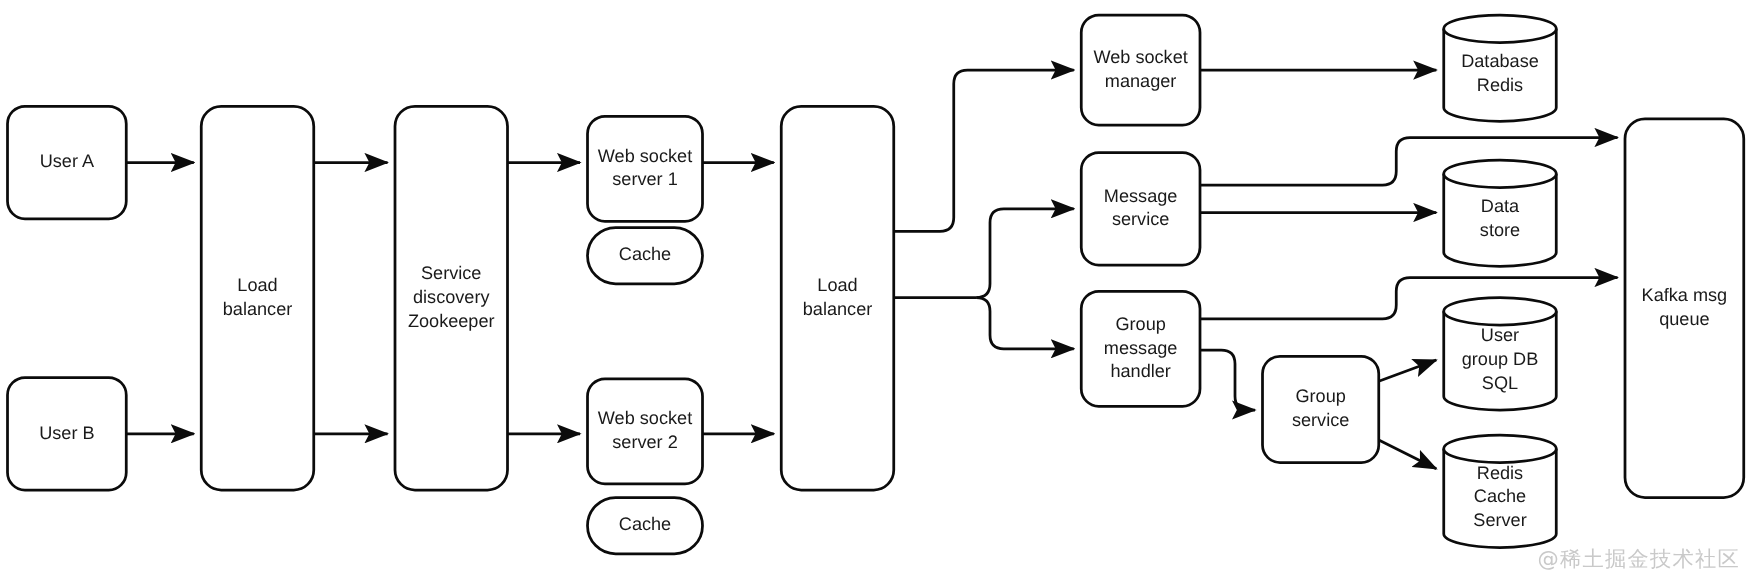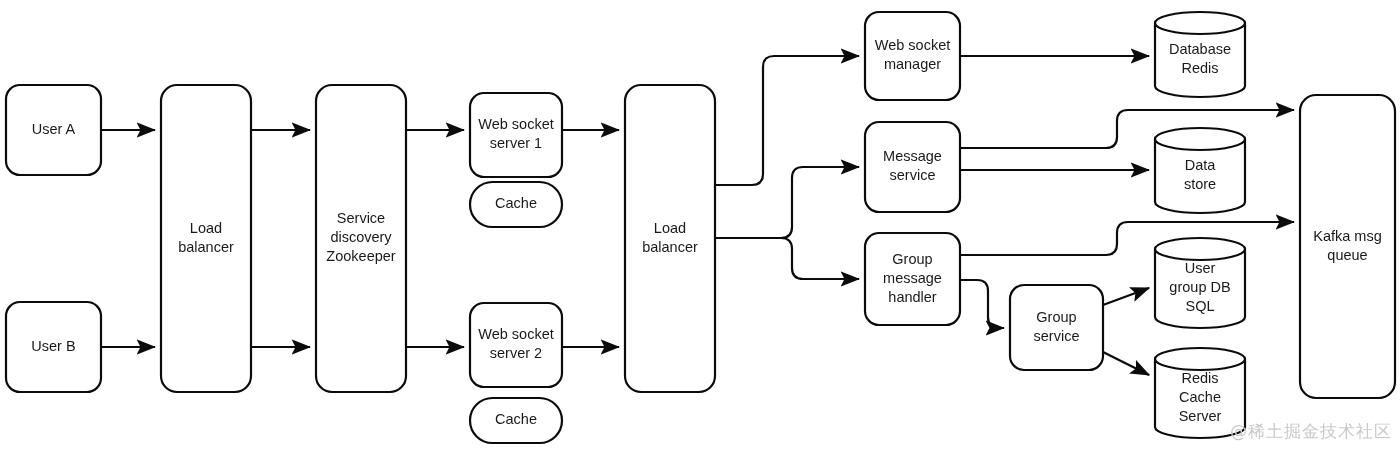--- a/index.html
+++ b/index.html
@@ -51,21 +51,21 @@
   .edge {
     fill: none;
     stroke: #0b0b0b;
     stroke-width: 2.2;
     stroke-linecap: butt;
     stroke-linejoin: round;
   }
   .watermark {
     position: absolute;
     right: 8px;
-    bottom: 20px;
+    bottom: 4px;
     font-family: "DejaVu Sans", sans-serif;
     font-size: 17px;
     color: #c9c9c9;
     letter-spacing: 1px;
     white-space: nowrap;
     user-select: none;
   }
 </style>
 </head>
 <body>

